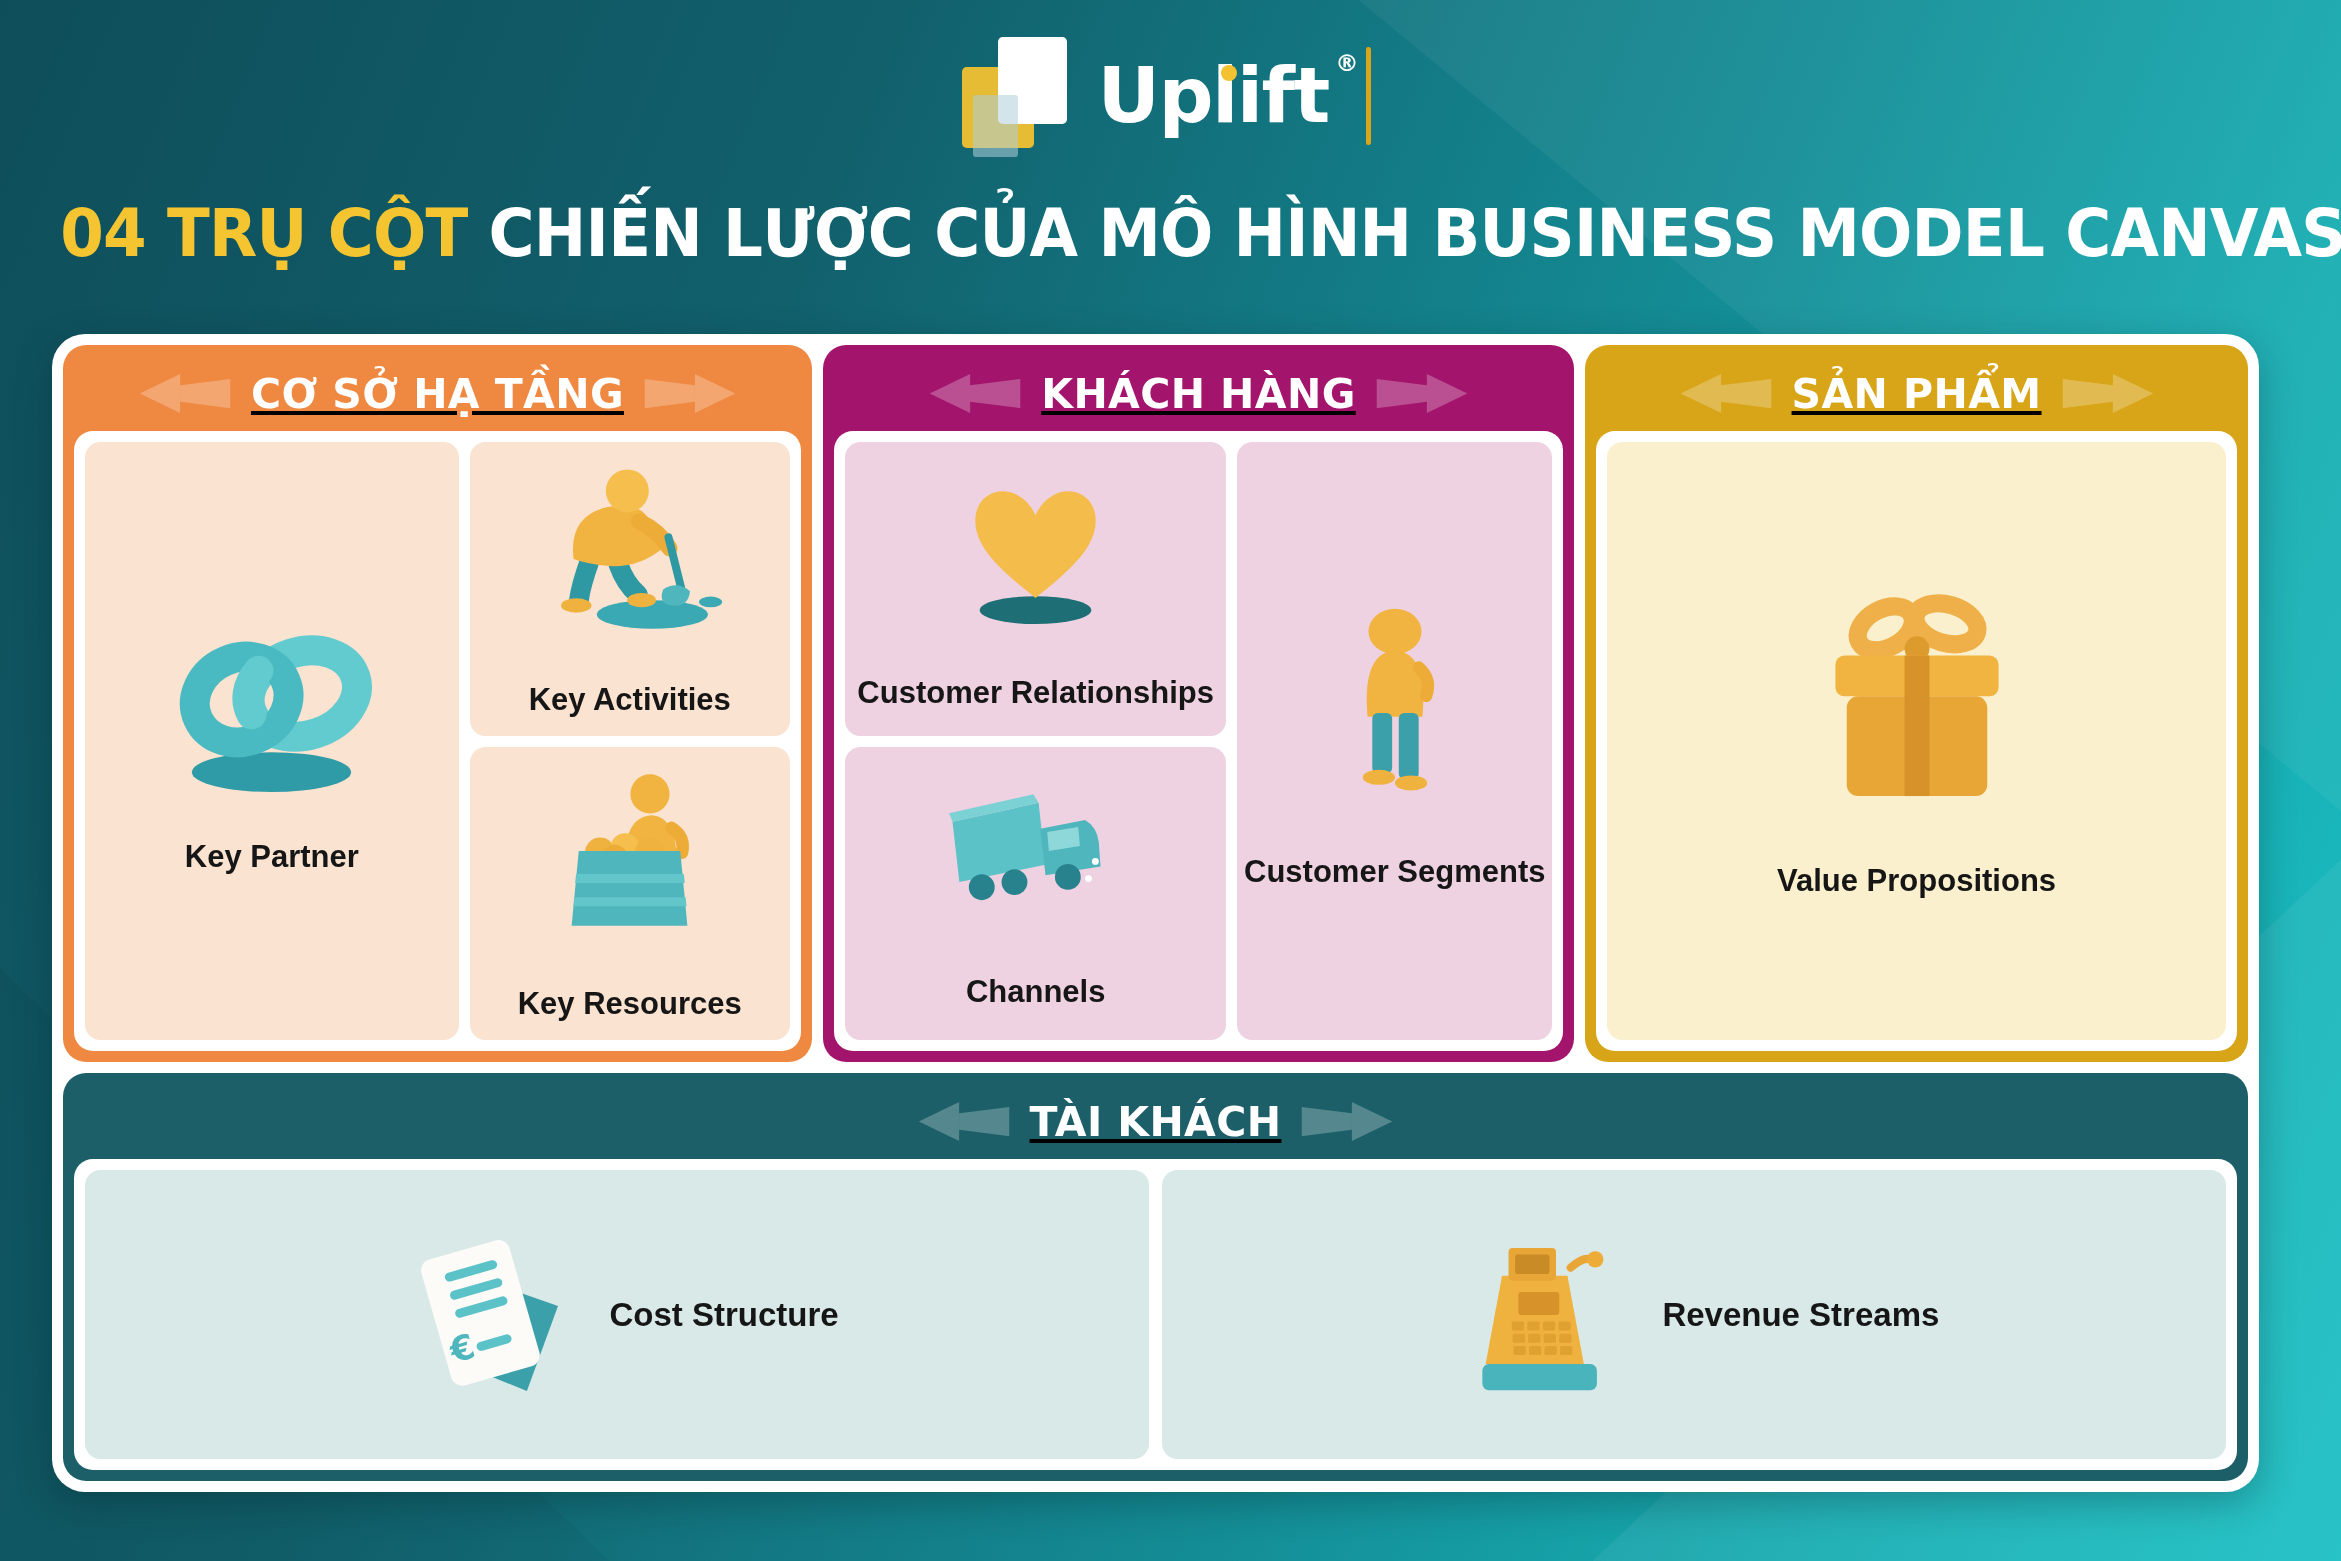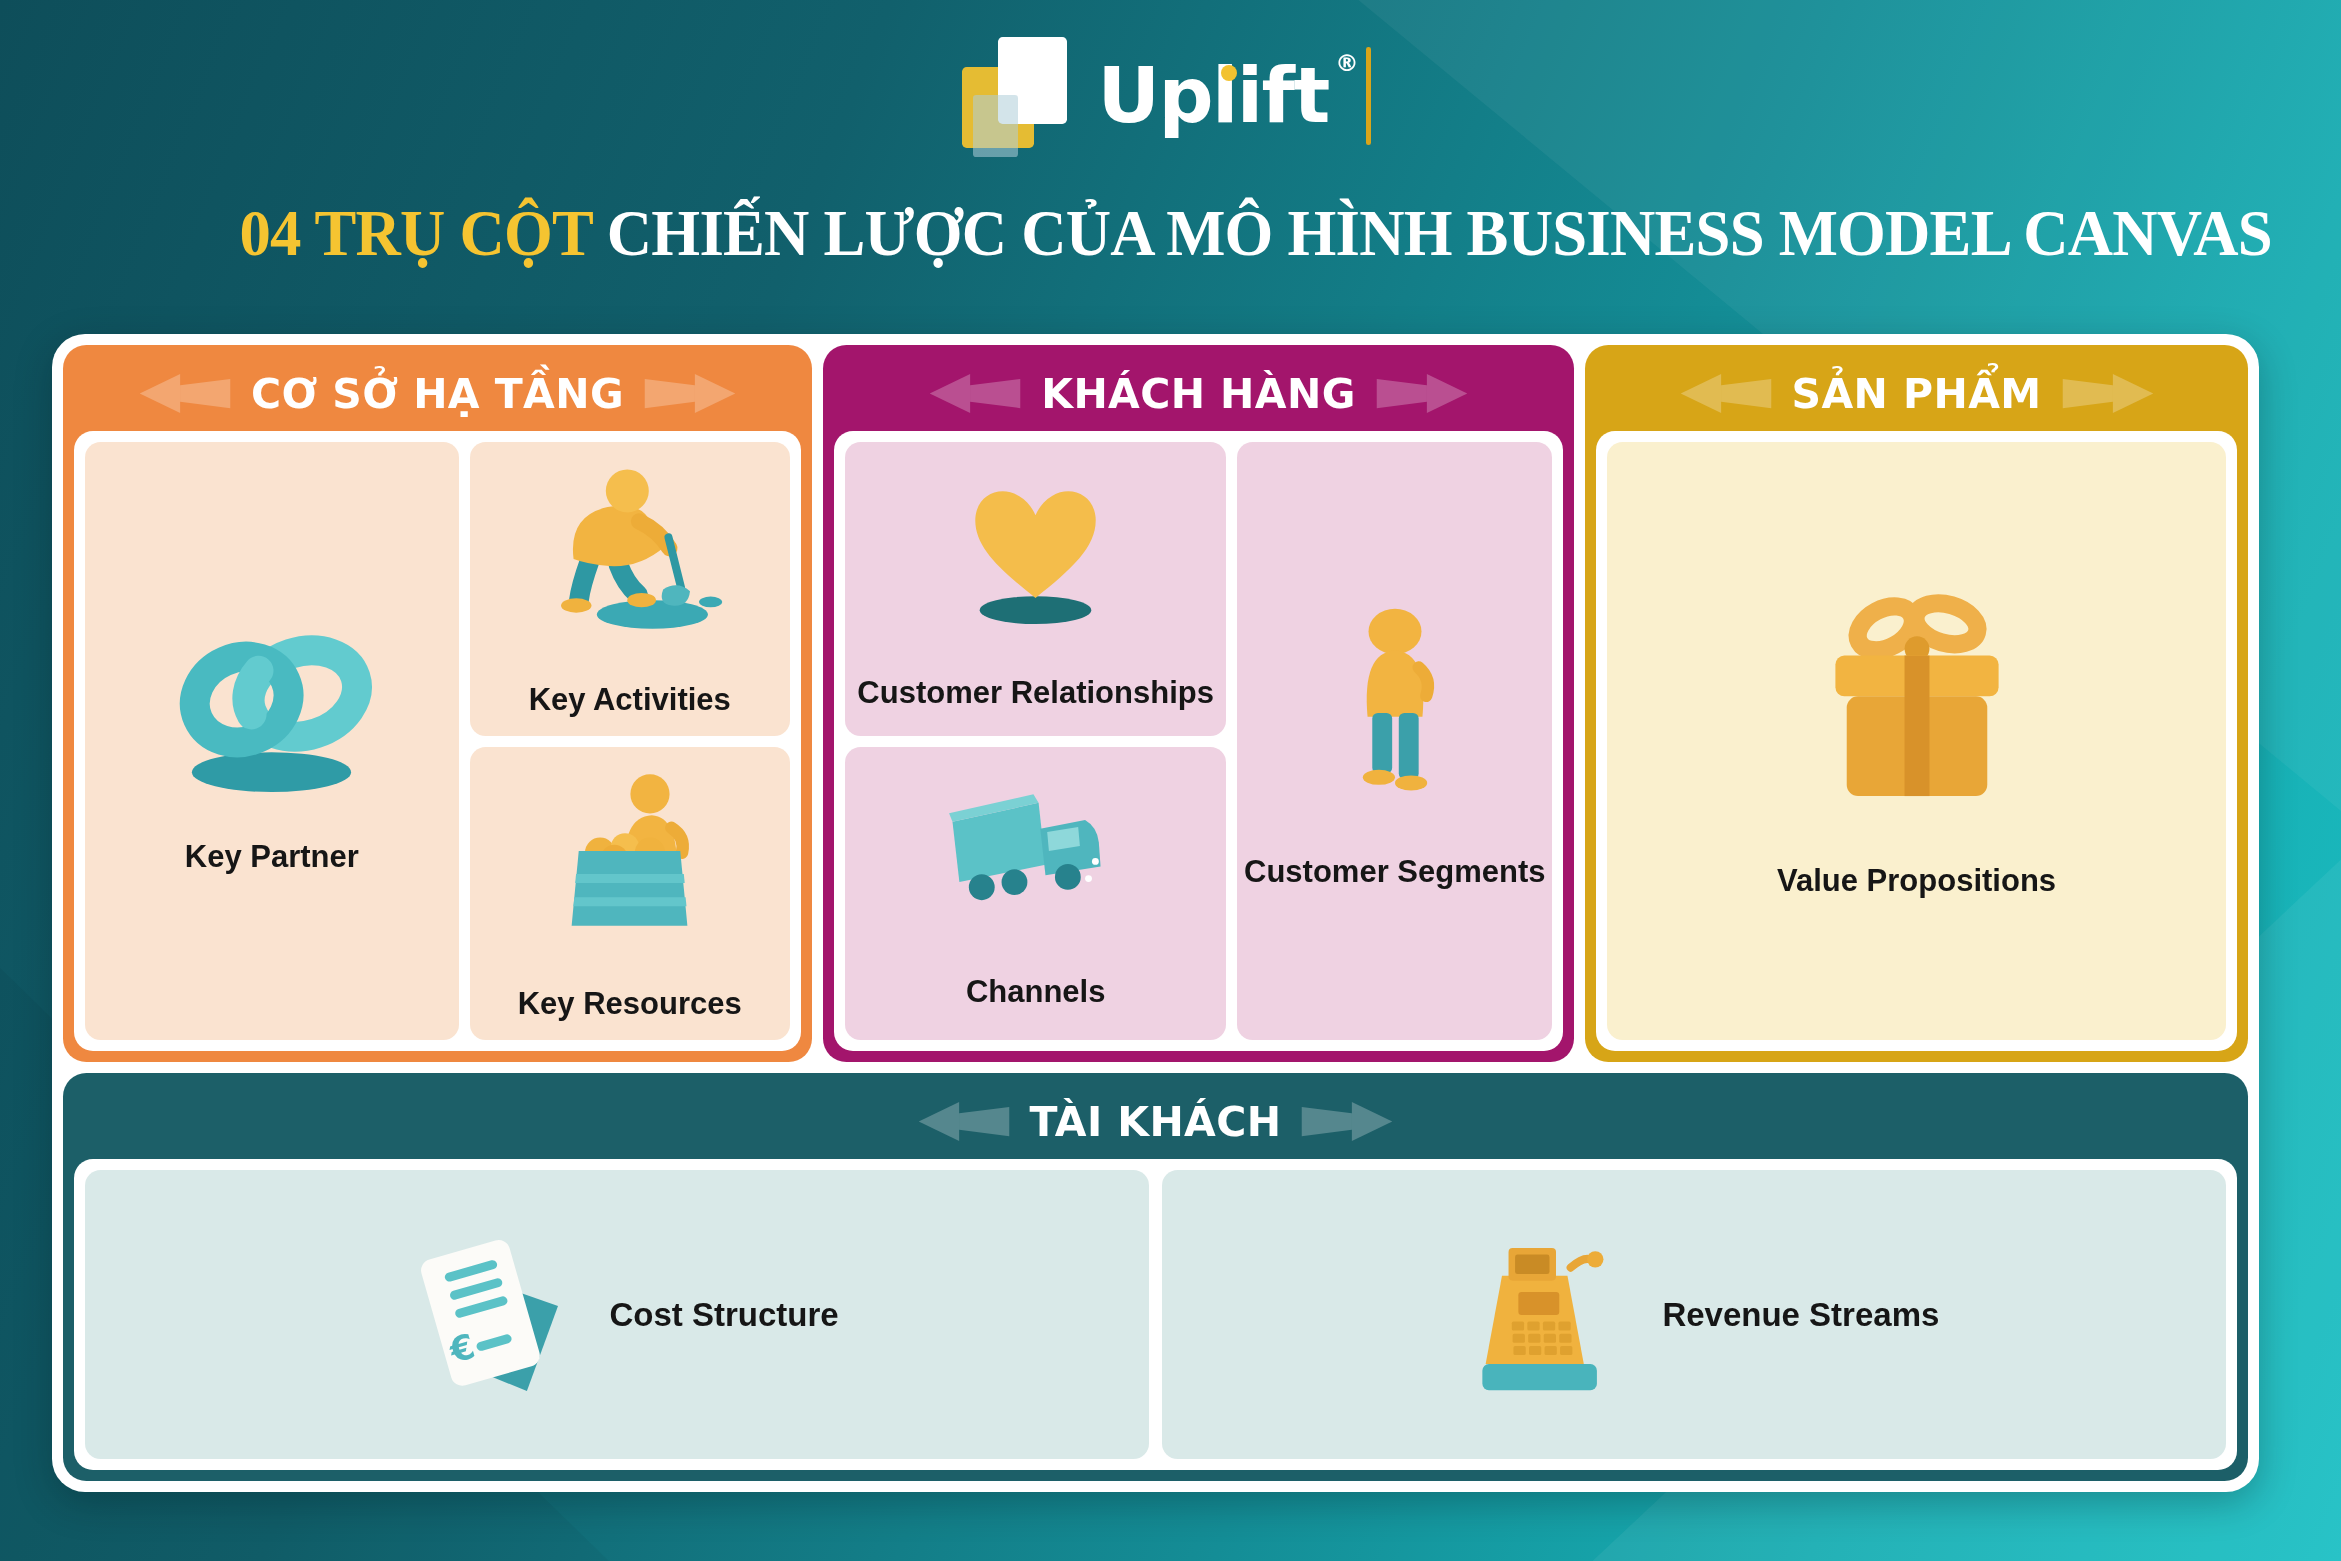--- a/index.html
+++ b/index.html
@@ -22,39 +22,39 @@
   .brand-name-wrap{position:relative;line-height:1;}
   .brand-name{font-size:77px;font-weight:800;color:#FFFFFF;letter-spacing:-1.6px;}
   .brand-i-dot{position:absolute;left:123px;top:7.8px;width:16.4px;height:16.4px;border-radius:50%;background:#F2C230;}
   .reg{position:absolute;right:-30px;top:-4.7px;font-size:23.4px;color:#FFFFFF;font-weight:700;}
   .brand-divider{width:4.7px;height:98px;background:#D9A51A;border-radius:2.3px;margin:0 14px;}
   .taglines{display:flex;flex-direction:column;justify-content:center;}
   .tagline-1{font-size:37px;font-weight:800;color:#F2C230;letter-spacing:0.4px;}
   .tagline-2{font-size:24px;font-weight:700;color:#FFFFFF;letter-spacing:0.5px;margin-top:7.8px;}
 
   
-  .title{position:absolute;top:195px;left:0;right:17px;margin:0;text-align:right;white-space:nowrap;font-family:Liberation Serif, serif;}
+  .title{position:absolute;top:195px;left:0;right:17px;margin:0;text-align:right;white-space:nowrap;}
   .title-inner{display:inline-block;transform:scaleX(.95);font-size:66px;font-weight:800;color:#FFFFFF;letter-spacing:-0.8px;}
   .title-inner .hl{color:#F5C431;}
 
   
   .board{
     position:absolute;left:52px;top:334px;width:2207px;height:1158px;
     background:#FFFFFF;border-radius:33px;padding:11px;box-sizing:border-box;
     display:flex;flex-direction:column;gap:11px;
     box-shadow:0 11px 37px rgba(0,20,25,.28);
   }
   .board-top{display:flex;gap:11px;height:717px;}
   .panel{border-radius:23.4px;padding:11px;box-sizing:border-box;display:flex;flex-direction:column;}
   .panel-orange{flex:947 0 0;background:#EF8840;}
   .panel-gold{flex:835 0 0;background:#D7A517;}
   .panel-magenta{flex:950 0 0;background:#A3156C;}
   .panel-teal{flex:1;background:#1C5F68;}
 
-  .panel-hdr{height:75px;flex:0 0 auto;display:flex;align-items:center;justify-content:center;gap:20px;}
+  .panel-hdr{height:75px;flex:0 0 auto;display:flex;align-items:center;justify-content:center;gap:20px;text-decoration:underline;}
   .panel-hdr .hdr-label{font-size:41px;font-weight:800;color:#FFFFFF;letter-spacing:0.4px;}
   .hdr-arrow{width:92px;height:39px;fill:rgba(255,255,255,.25);}
   .hdr-arrow.flip{transform:scaleX(-1);}
 
   .panel-body{flex:1;background:#FFFFFF;border-radius:19px;padding:11px;box-sizing:border-box;display:grid;gap:11px;}
   .grid-infra{grid-template-columns:53% 1fr;grid-template-rows:1fr 1fr;}
   .grid-infra .card-span{grid-row:1 / 3;}
   .grid-single{grid-template-columns:1fr;grid-template-rows:1fr;}
   .grid-cust{grid-template-columns:1fr 44.5%;grid-template-rows:1fr 1fr;}
   .grid-cust .card-span{grid-column:2;grid-row:1 / 3;}

